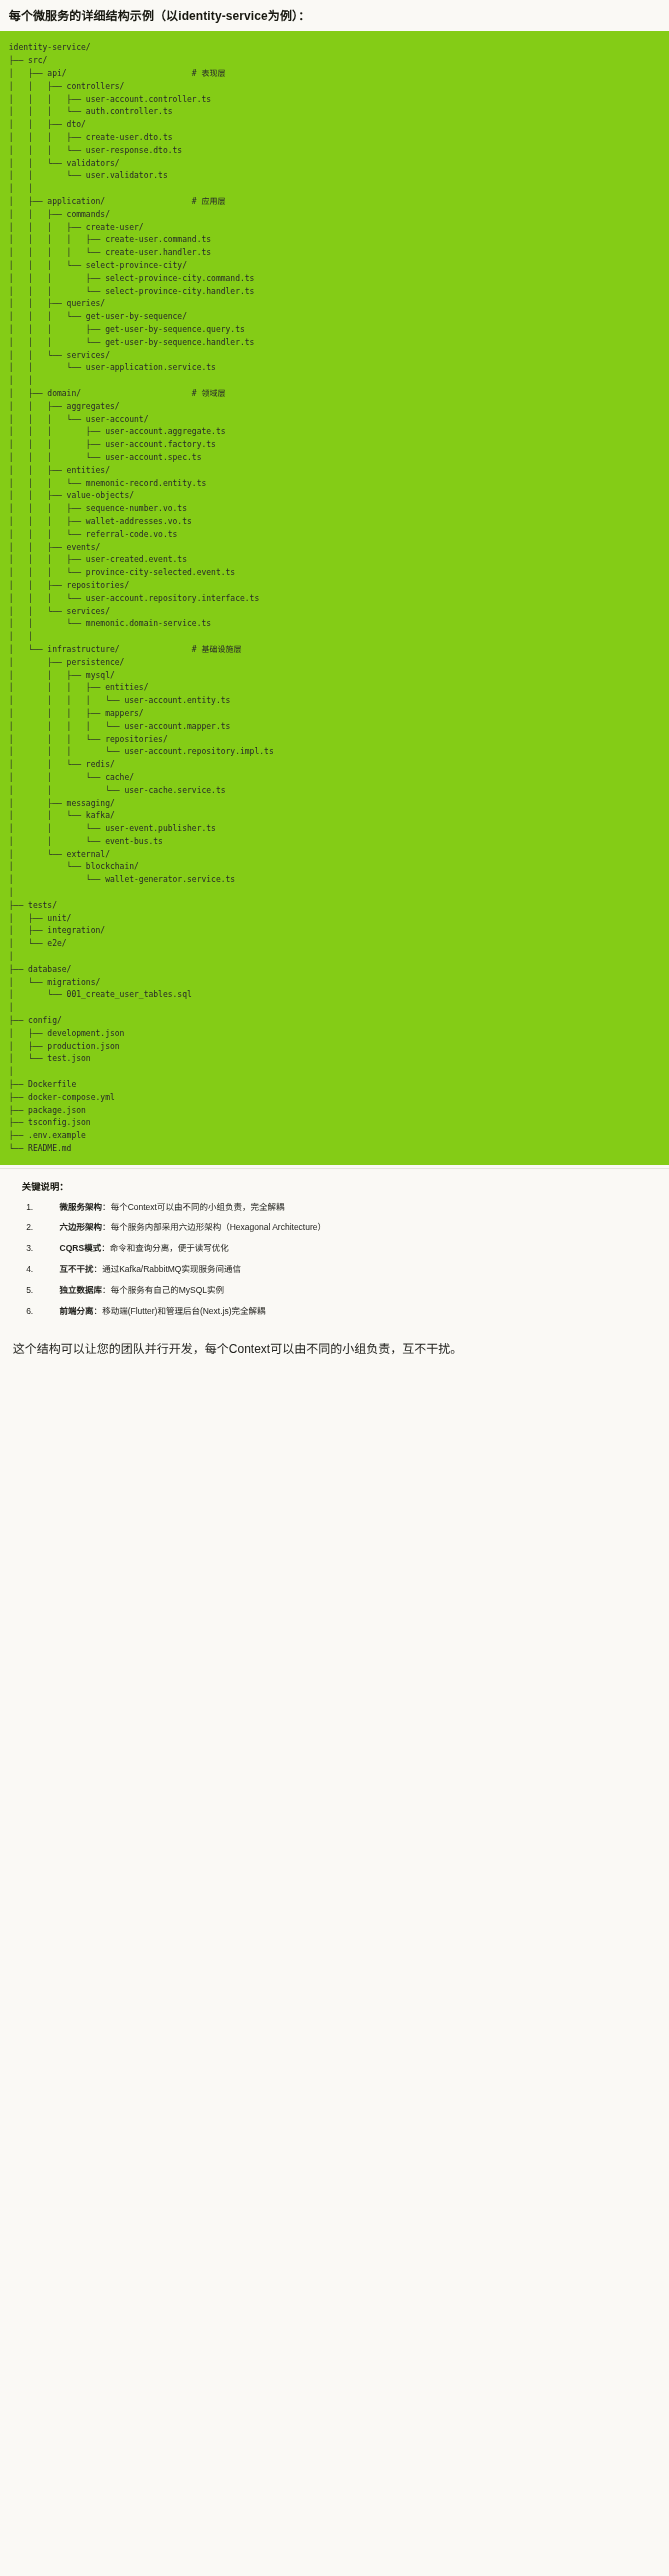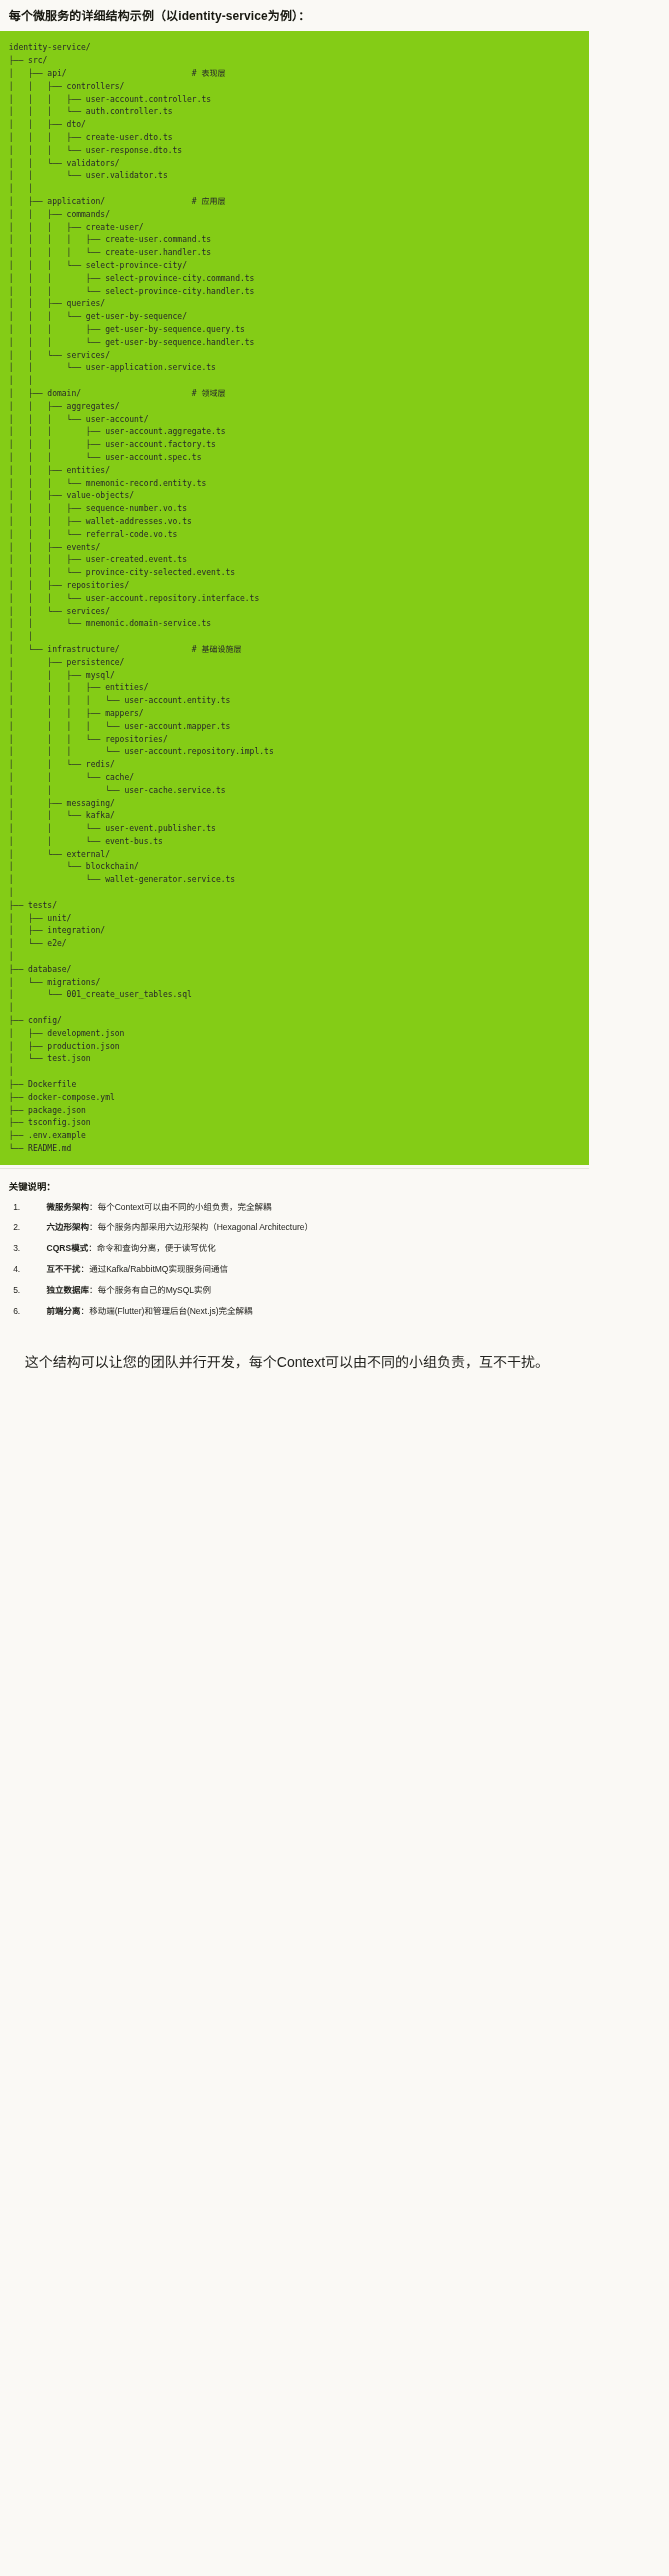--- a/index.html
+++ b/index.html
@@ -8,21 +8,21 @@
     padding: 0;
     background: #faf9f5;
   }
   body {
     width: 669px;
     font-family: "Liberation Sans", "DejaVu Sans", sans-serif;
     color: #1f1f1d;
     -webkit-font-smoothing: antialiased;
   }
   .page {
-    width: 589px;
+    width: 669px;
     box-sizing: border-box;
     background: #faf9f5;
     position: relative;
   }
 
   
   .doc-title {
     font-size: 12px;
     font-weight: bold;
     line-height: 1.4;
@@ -58,20 +58,21 @@
   .bottom-rule {
     height: 0.6px;
     background: #e6e4dc;
     width: 100%;
     margin-top: 3.8px;
   }
 
   
   .notes {
     padding: 10px 8.8px 6.3px 8.8px;
+    margin-left: 13px;
   }
   .notes-title {
     font-size: 9.4px;
     font-weight: bold;
     margin: 0 0 7.5px 0;
     color: #17170f;
   }
   ol.note-list {
     margin: 0;
     padding: 0 0 0 13.8px;
@@ -81,25 +82,25 @@
     font-size: 8.5px;
     line-height: 1.5;
     margin-bottom: 8.1px;
     color: #23231f;
   }
   ol.note-list li strong {
     font-weight: bold;
     padding-left: 24px;
   }
   .closing {
-    font-size: 14px;
+    font-size: 12px;
     line-height: 1.55;
     color: #23231f;
     padding: 3.8px 8.8px 10px 8.8px;
-    margin: 16px;
+    margin: 4px;
   }
 </style>
 </head>
 <body>
 
 <div class="page">
 
   <h1 class="doc-title">每个微服务的详细结构示例（以identity-service为例）：</h1>
 
   <div class="title-rule"></div>

